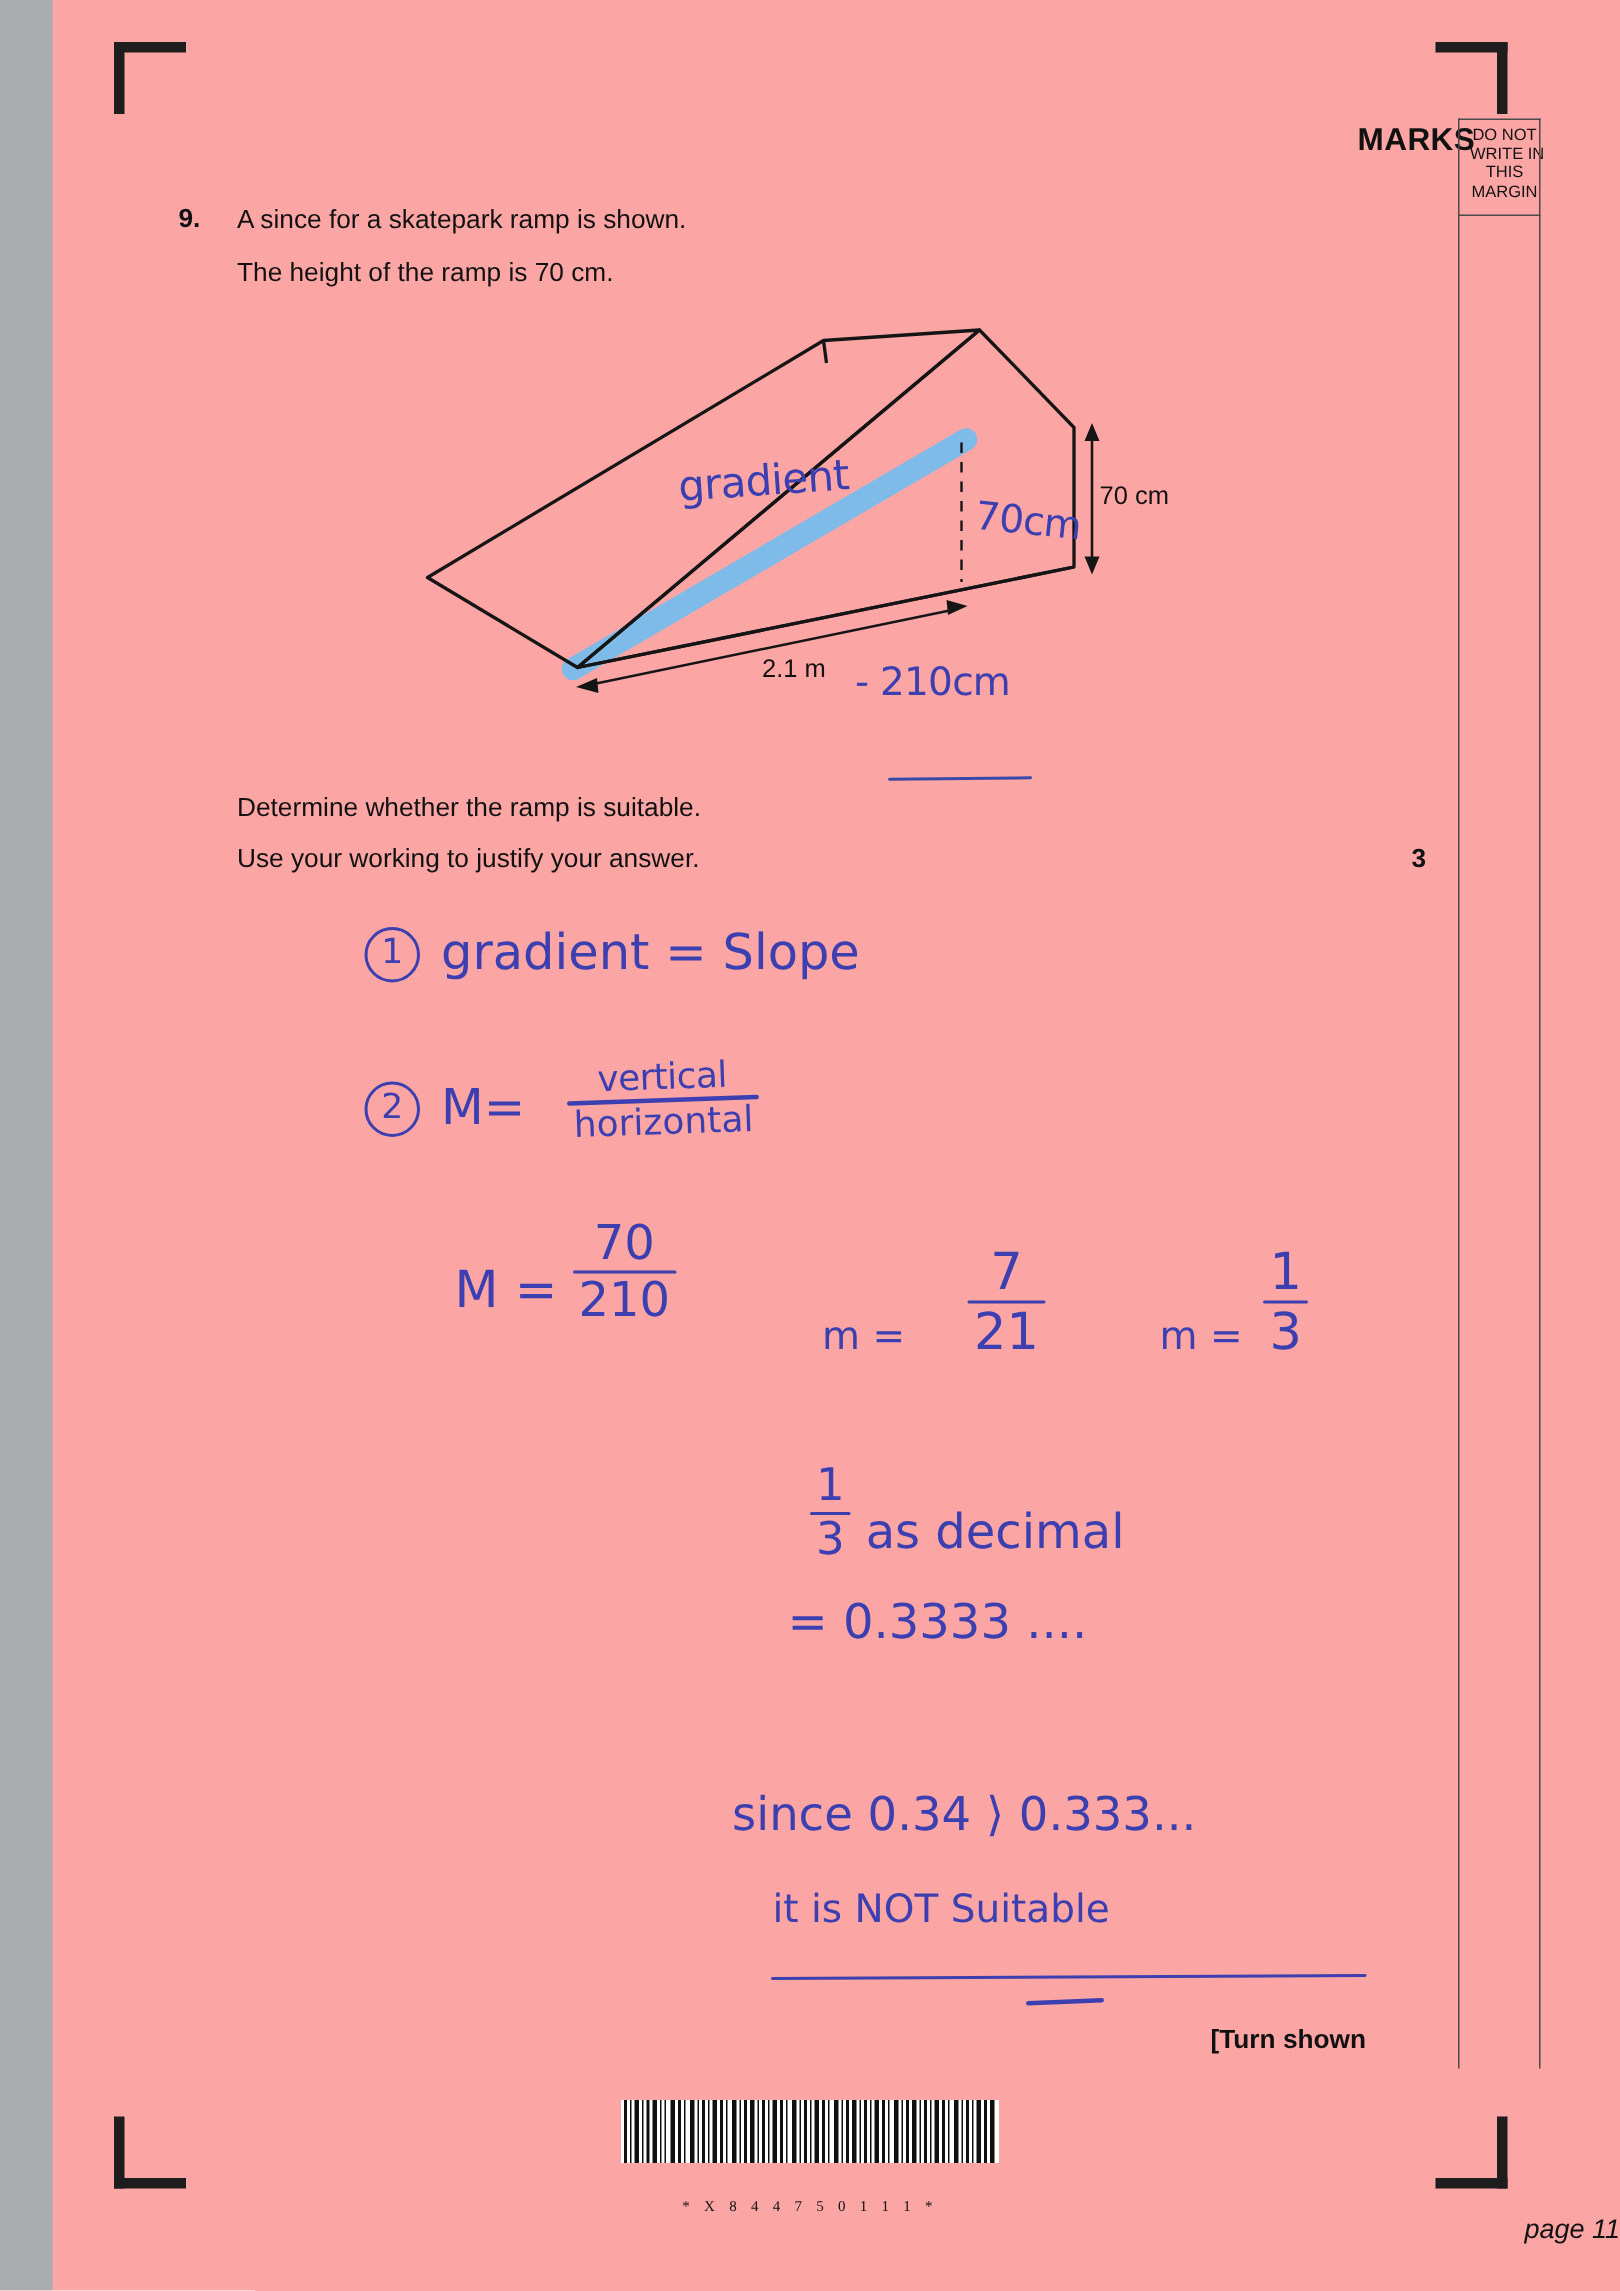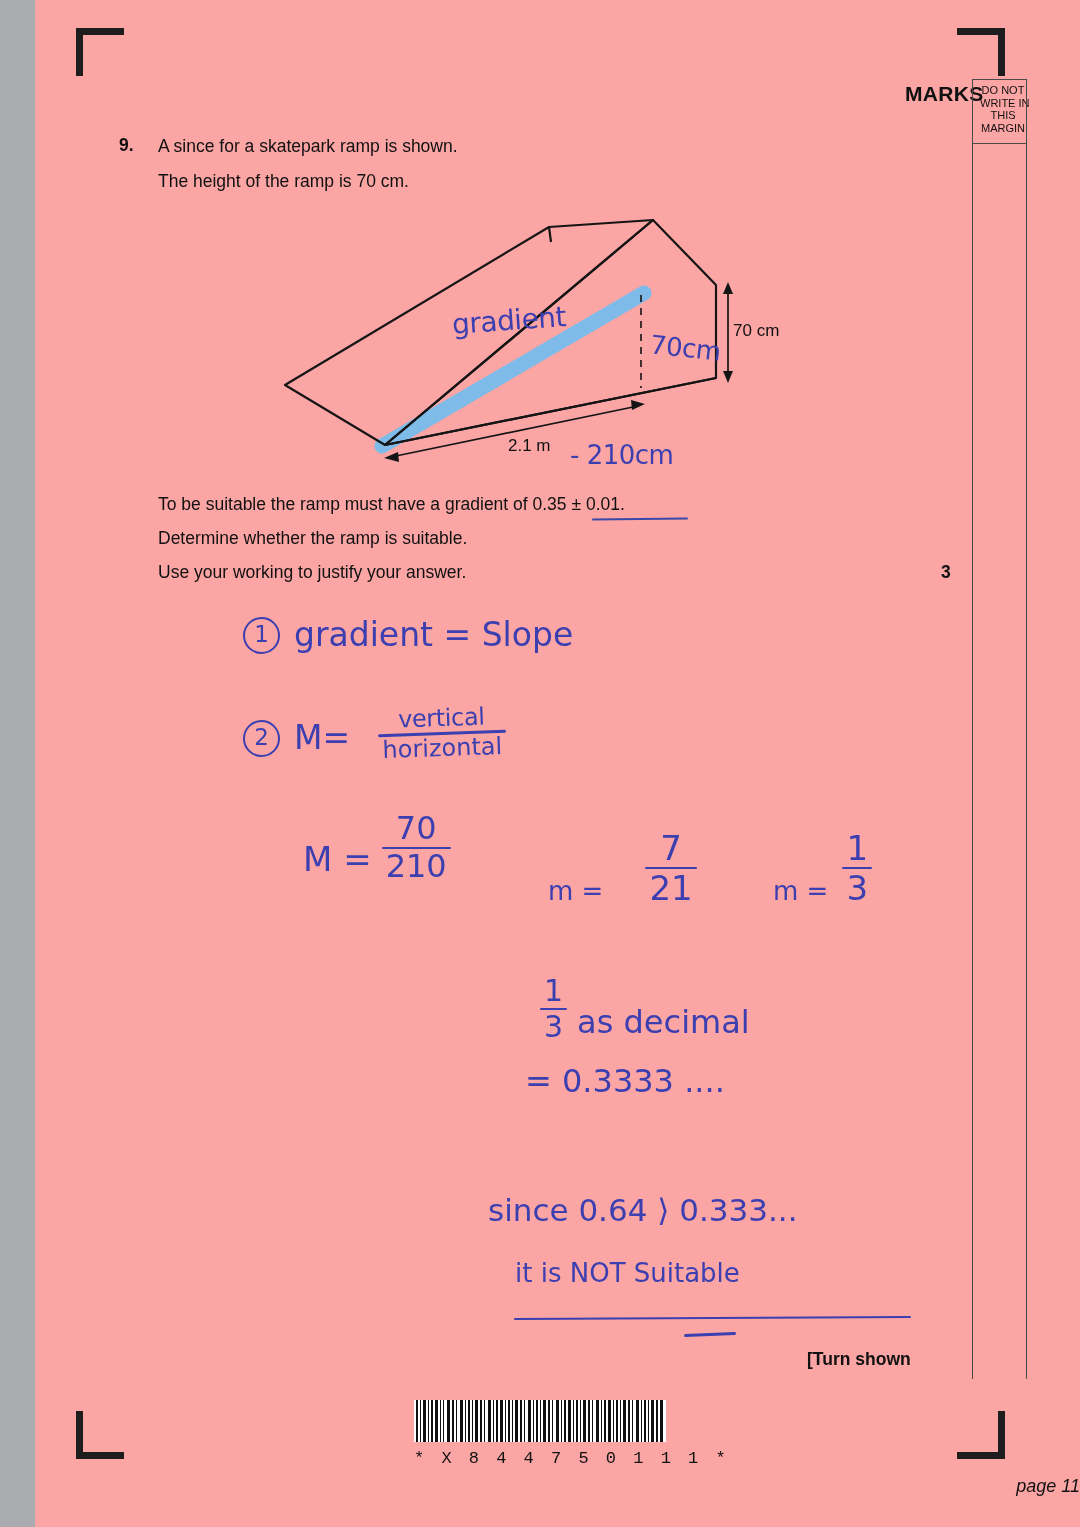--- a/index.html
+++ b/index.html
@@ -268,24 +268,24 @@
   .barcode-wrap {
     position: absolute;
     left: 414px; top: 1400px;
     width: 252px;
   }
   .barcode {
     height: 42px;
     width: 252px;
   }
   .barcode-text {
-    margin-top: 3px;
+    margin-top: 19px;
     text-align: center;
-    font-family: Liberation Mono, monospace;
-    font-size: 17px;
+    font-family: Liberation Serif, serif;
+    font-size: 10px;
     letter-spacing: 3.5px;
     color: #111;
     white-space: nowrap;
   }
   .page-label {
     position: absolute;
     left: 0; top: 1476px;
     width: 1080px;
     text-align: right;
     font-size: 18px;
@@ -325,21 +325,20 @@
     <div>MARGIN</div>
   </div>
   <div class="rule rule-left"></div>
   <div class="rule rule-right"></div>
   <div class="rule-note-top"></div>
   <div class="rule-note-bottom"></div>
 
   <div class="q-num">9.</div>
   <div class="q-line q-l1">A since for a skatepark ramp is shown.</div>
   <div class="q-line q-l2">The height of the ramp is 70 cm.</div>
-  <div class="q-line q-l3">To be suitable the ramp must have a gradient of 0.35 ± 0.01.</div>
   <div class="q-line q-l4">Determine whether the ramp is suitable.</div>
   <div class="q-line q-l5">Use your working to justify your answer.</div>
   <div class="marks-value">3</div>
   <div class="pen-underline-q"></div>
 
   <div class="diagram">
     <svg width="540" height="280" viewBox="0 0 540 280" xmlns="http://www.w3.org/2000/svg">
 
       <line x1="124" y1="236" x2="386" y2="83" stroke="#7fbbe8" stroke-width="15" stroke-linecap="round"></line>
 
@@ -418,21 +417,21 @@
 
   <div class="hw hw-decimal">
     <span class="frac">
       <span class="num">1</span>
       <span class="bar"></span>
       <span class="den">3</span>
     </span><span>as decimal</span>
   </div>
 
   <div class="hw hw-equals-dec">=   0.3333 ....</div>
-  <div class="hw hw-since">since 0.64 ⟩ 0.333...</div>
+  <div class="hw hw-since">since 0.34 ⟩ 0.333...</div>
   <div class="hw hw-notsuitable">it is NOT Suitable</div>
 
   <div class="pen-underline-1"></div>
   <div class="pen-underline-2"></div>
 
   <div class="turn-over">[Turn shown</div>
 
   <div class="barcode-wrap">
     <svg class="barcode" viewBox="0 0 252 42" preserveAspectRatio="none">
       <rect x="0" y="0" width="252" height="42" fill="#ffffff"></rect>

